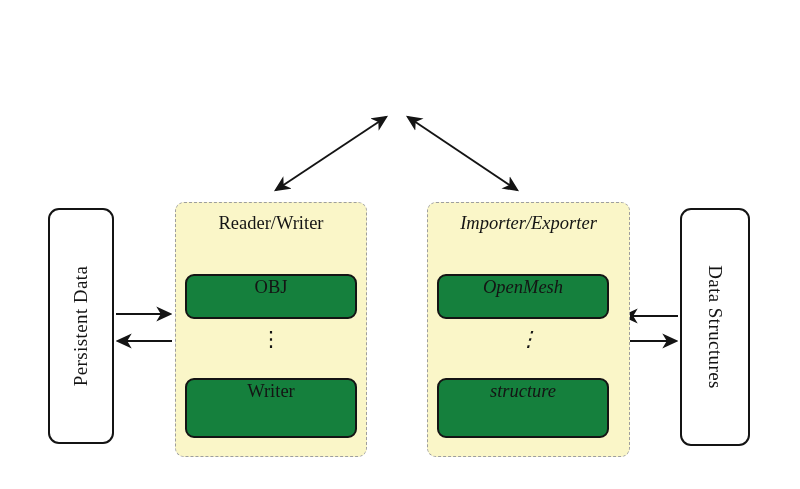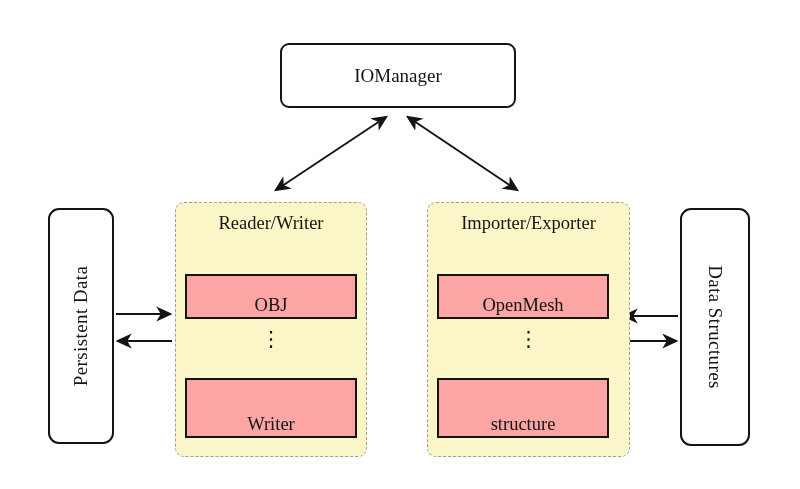--- a/index.html
+++ b/index.html
@@ -36,40 +36,40 @@
   .rot-ccw { transform: rotate(-90deg); white-space: nowrap; font-size: 19px; letter-spacing: 0.4px; }
   .rot-cw  { transform: rotate(90deg);  white-space: nowrap; font-size: 19px; letter-spacing: 0.4px; }
   .group {
     position: absolute;
     box-sizing: border-box;
     background: #faf6c8;
     border: 1.6px dashed #9e9e9e;
     border-radius: 9px;
   }
   .group-left  { left: 175px; top: 202px; width: 192px; height: 255px; }
-  .group-right { left: 427px; top: 202px; width: 203px; height: 255px; }
+  .group-right { left: 427px; top: 202px; width: 203px; height: 255px; font-style: italic; }
   .group-title {
     position: absolute;
     left: 0; top: 10px;
     width: 100%;
     text-align: center;
     font-size: 18.5px;
   }
   .inner-box {
     position: absolute;
     box-sizing: border-box;
     left: 9px;
     width: 172px;
-    background: #fca5a5;
+    background: #15803d;
     border: 2.7px solid #141414;
-    border-radius: 0;
+    border-radius: 9px;
     display: flex;
     flex-direction: column;
     align-items: center;
-    justify-content: flex-end;
+    justify-content: flex-start;
     text-align: center;
     font-size: 18.5px;
     line-height: 1.25;
   }
   .inner-top    { top: 71px;  height: 45px; }
   .inner-bottom { top: 175px; height: 60px; }
   .dots {
     position: absolute;
     left: 0; top: 126px;
     width: 100%;
@@ -91,23 +91,20 @@
       </marker>
     </defs>
     <line x1="386" y1="117" x2="276" y2="190" stroke="#141414" stroke-width="1.9" marker-start="url(#ah)" marker-end="url(#ah)"></line>
     <line x1="408" y1="117" x2="517" y2="190" stroke="#141414" stroke-width="1.9" marker-start="url(#ah)" marker-end="url(#ah)"></line>
     <line x1="116" y1="314" x2="170" y2="314" stroke="#141414" stroke-width="1.9" marker-end="url(#ah)"></line>
     <line x1="172" y1="341" x2="118" y2="341" stroke="#141414" stroke-width="1.9" marker-end="url(#ah)"></line>
     <line x1="678" y1="316" x2="624" y2="316" stroke="#141414" stroke-width="1.9" marker-end="url(#ah)"></line>
     <line x1="622" y1="341" x2="676" y2="341" stroke="#141414" stroke-width="1.9" marker-end="url(#ah)"></line>
   </svg>
 
-  <div class="node iomanager">
-    <span>IOManager</span>
-  </div>
 
   <div class="node sidebox persistent">
     <span class="rot-ccw">Persistent Data</span>
   </div>
 
   <div class="node sidebox datastruct">
     <span class="rot-cw">Data Structures</span>
   </div>
 
   <div class="group group-left">

